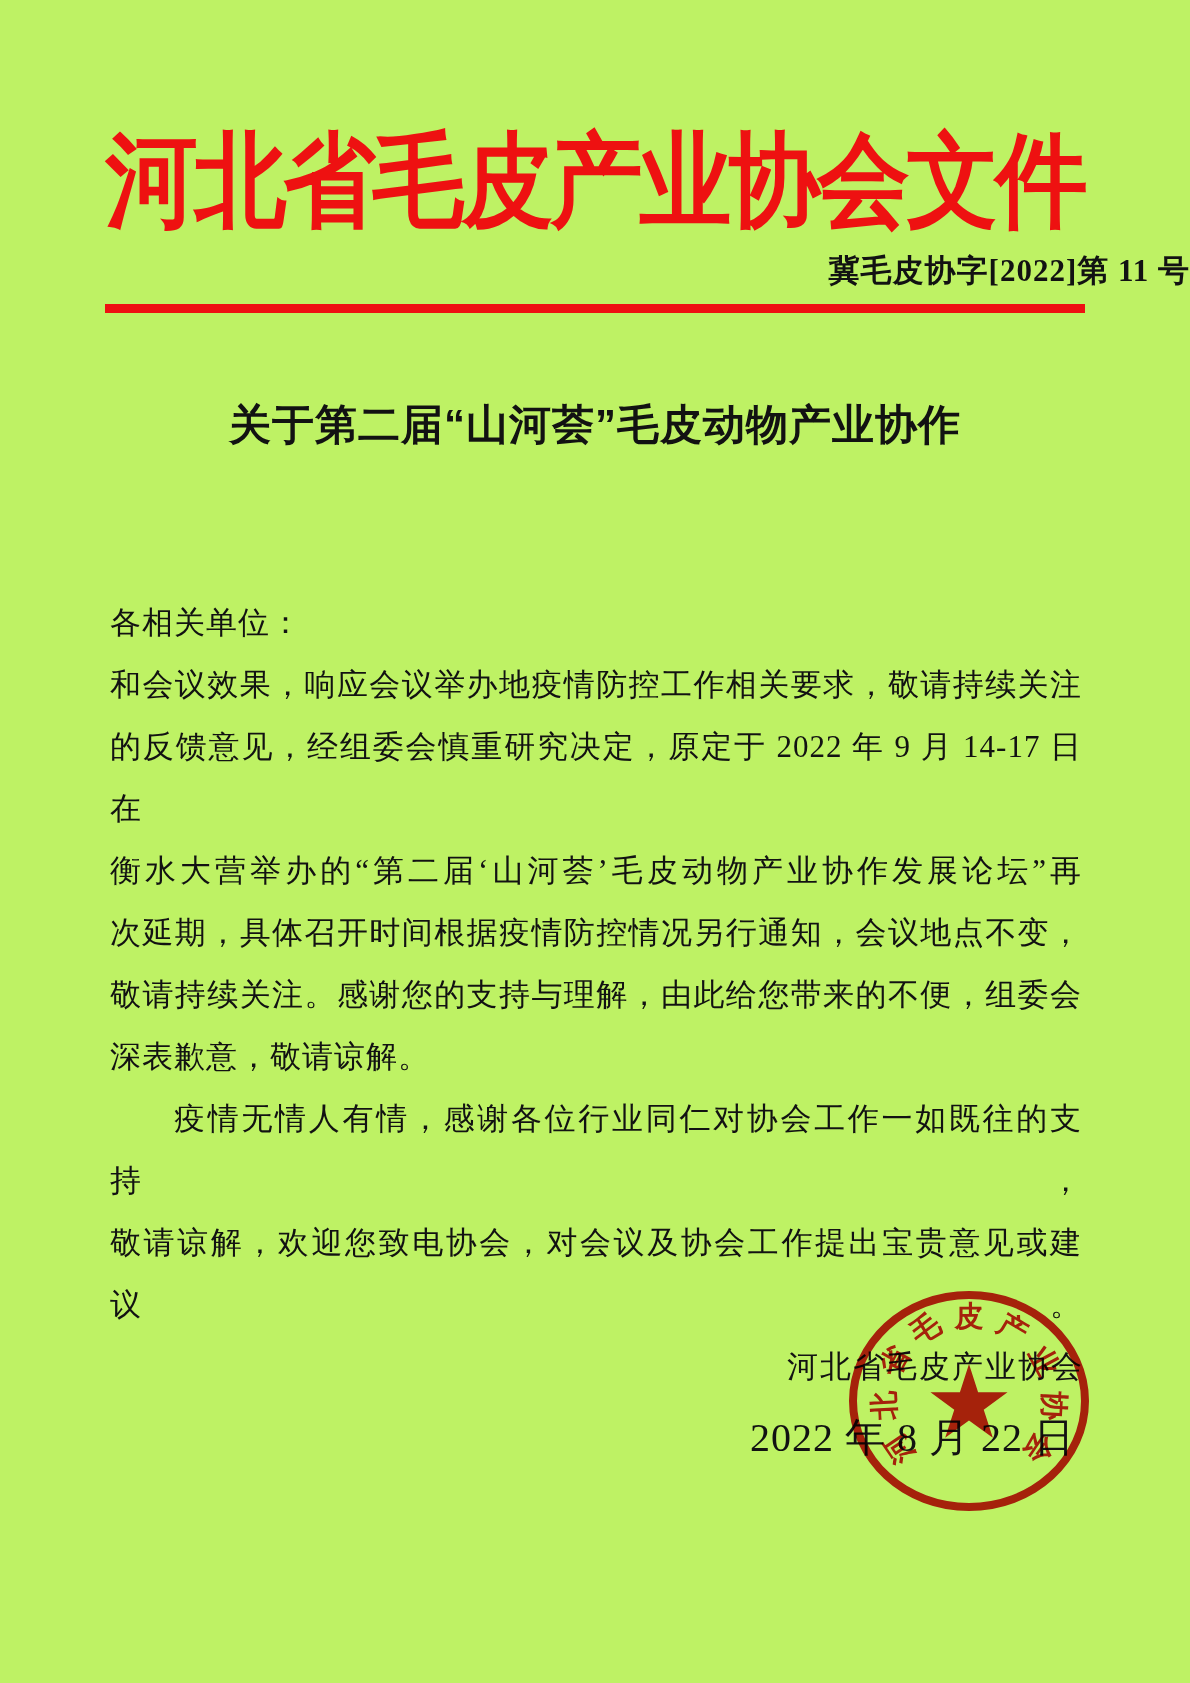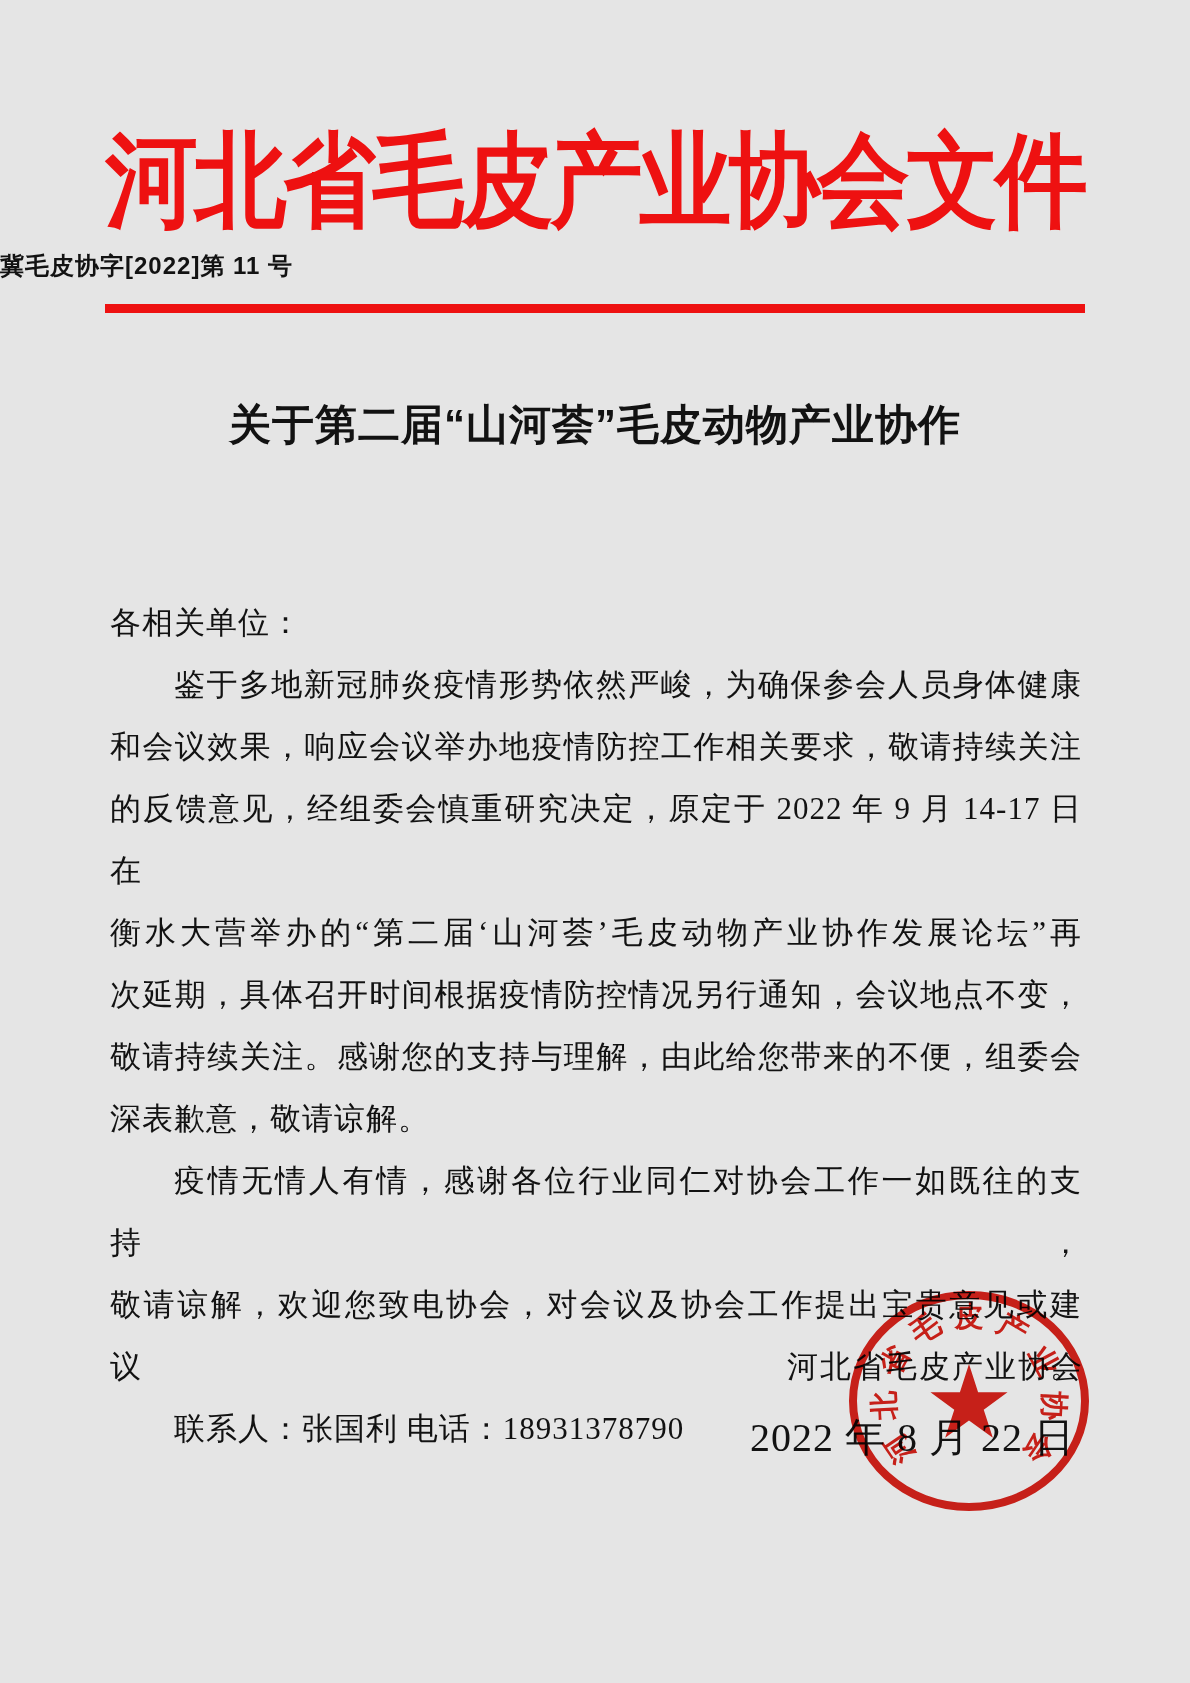--- a/index.html
+++ b/index.html
@@ -1,31 +1,31 @@
 <!DOCTYPE html>
 <html style="--header_red: #ee1111; --stamp_red: #dd231b; --ink: #121212;"><head>
 <meta charset="utf-8">
 <style>
   html,body { margin:0; padding:0; background:#ffffff; }
   .page {
-    position:relative; width:1190px; height:1683px; background:#e5e5e5;
+    position:relative; width:1190px; height:1683px; background:#bef264;
     font-family:"Liberation Serif", serif; color:#121212; overflow:hidden;
   }
   
   .org-title {
     position:absolute; top:112px; left:0; width:100%;
     text-align:center; font-size:92px; font-weight:bold;
     color:var(--header_red); letter-spacing:-3px;
     transform:scaleY(1.12); transform-origin:center top;
     font-family:"Liberation Serif", serif; white-space:nowrap;
   }
   .doc-number {
     position:absolute; top:250px; left:0; width:100%;
-    text-align:left; font-size:24px; font-weight:bold;
-    font-family:Liberation Sans, sans-serif; letter-spacing:1px;
+    text-align:right; font-size:31px; font-weight:bold;
+    font-family:Liberation Serif, serif; letter-spacing:1px;
   }
   .red-rule {
     position:absolute; left:105px; top:304px; width:980px; height:9px;
     background:var(--header_red);
   }
   
   .doc-title {
     position:absolute; top:392px; left:0; width:100%;
     text-align:center; font-size:42px; font-weight:bold; line-height:66px;
     font-family:"Liberation Sans", sans-serif; letter-spacing:1px;
@@ -71,30 +71,28 @@
   <div class="org-title">河北省毛皮产业协会文件</div>
   <div class="doc-number">冀毛皮协字[2022]第 11 号</div>
   <div class="red-rule"></div>
 
   <div class="doc-title">
     <div>关于第二届“山河荟”毛皮动物产业协作</div>
   </div>
 
   <div class="body-block">
     <div class="line">各相关单位：</div>
-    <div class="line indent fill">鉴于多地新冠肺炎疫情形势依然严峻，为确保参会人员身体健康</div>
     <div class="line fill">和会议效果，响应会议举办地疫情防控工作相关要求，敬请持续关注</div>
     <div class="line fill">的反馈意见，经组委会慎重研究决定，原定于 2022 年 9 月 14-17 日在</div>
     <div class="line fill">衡水大营举办的“第二届‘山河荟’毛皮动物产业协作发展论坛”再</div>
     <div class="line fill">次延期，具体召开时间根据疫情防控情况另行通知，会议地点不变，</div>
     <div class="line fill">敬请持续关注。感谢您的支持与理解，由此给您带来的不便，组委会</div>
     <div class="line">深表歉意，敬请谅解。</div>
     <div class="line indent fill">疫情无情人有情，感谢各位行业同仁对协会工作一如既往的支持，</div>
     <div class="line fill">敬请谅解，欢迎您致电协会，对会议及协会工作提出宝贵意见或建议。</div>
-    <div class="line indent">联系人：张国利  电话：18931378790</div>
   </div>
 
   <div class="sig-org">河北省毛皮产业协会</div>
   <div class="sig-date">2022 年 8 月 22 日</div>
 
   <div class="stamp">
     <div class="seal-ring"></div>
     <svg class="seal-star" viewBox="0 0 100 96">
       <polygon points="50,0 61.8,36.6 100,36.6 69.1,59.2 80.9,95.8 50,73.2 19.1,95.8 30.9,59.2 0,36.6 38.2,36.6"></polygon>
     </svg>

